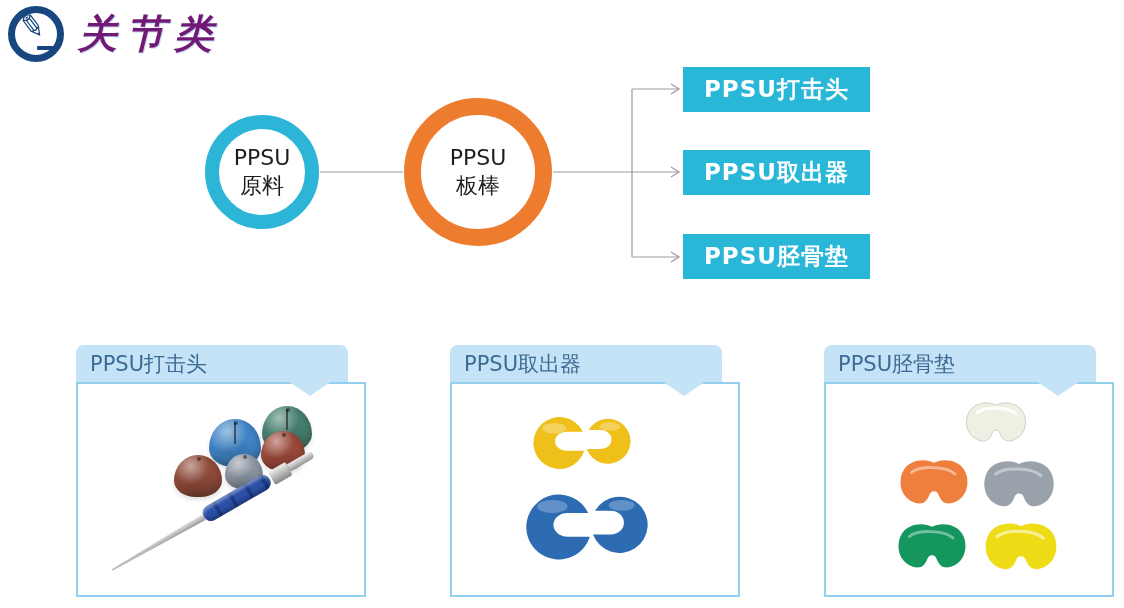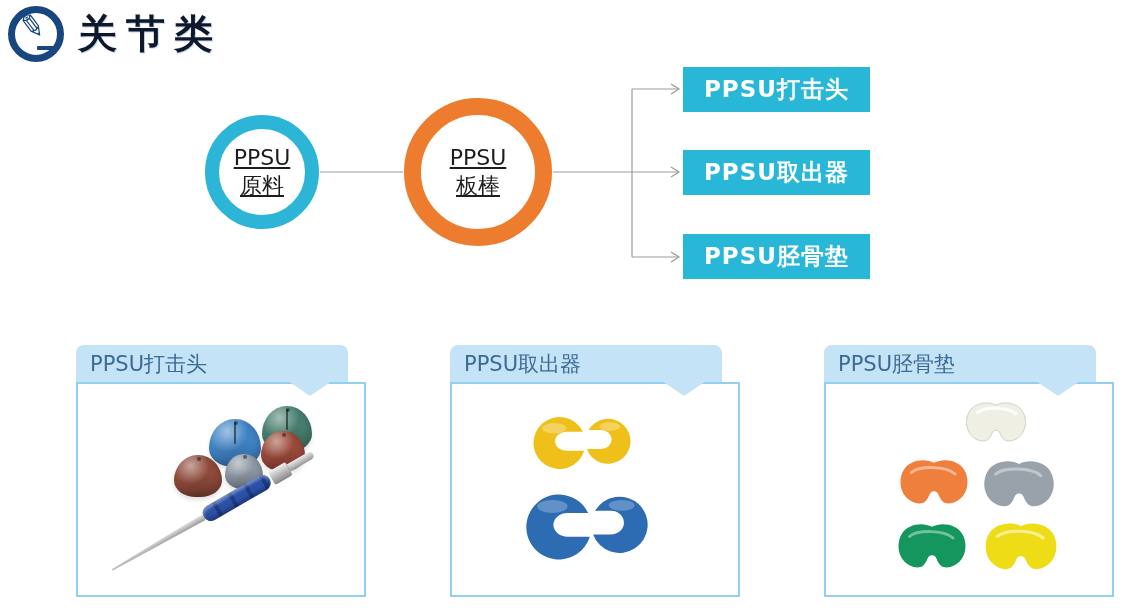--- a/index.html
+++ b/index.html
@@ -4,27 +4,27 @@
 <style>
   html,body{margin:0;padding:0;background:#fff;}
   body{font-family:"DejaVu Sans","Liberation Sans",sans-serif;}
   .stage{position:relative;width:1124px;height:608px;background:#fff;overflow:hidden;}
 
   
   .brand{position:absolute;left:8px;top:6px;display:flex;align-items:center;gap:14px;}
   .logo-ring{position:relative;width:42px;height:42px;border:7px solid #17477e;border-radius:50%;background:#fff;}
   .logo-pencil{position:absolute;left:4px;top:-2px;font-size:31px;color:#17477e;transform:rotate(8deg);line-height:1;}
   .logo-underline{position:absolute;right:3px;bottom:5px;width:17px;height:4px;background:#17477e;border-radius:1px;}
-  .brand-title{font-size:39px;font-weight:bold;color:#0f172a;letter-spacing:9px;text-shadow:1px 1px 0 rgba(93,143,208,.35);}
+  .brand-title{font-size:39px;font-weight:bold;font-style:italic;color:#701a75;letter-spacing:9px;text-shadow:1px 1px 0 rgba(93,143,208,.35);}
 
   
   .connectors{position:absolute;left:0;top:0;pointer-events:none;}
   .flow-node{position:absolute;border-radius:50%;background:#fff;box-sizing:border-box;
              display:flex;flex-direction:column;align-items:center;justify-content:center;
-             font-size:22px;color:#1d1d1d;line-height:28px;text-align:center;text-decoration:underline;}
+             font-size:22px;color:#1d1d1d;line-height:28px;text-align:center;}
   .node-raw{left:205px;top:115px;width:114px;height:114px;border:14px solid #2cb5d7;}
   .node-rod{left:404px;top:98px;width:148px;height:148px;border:17px solid #ee7c2e;}
   .flow-box{position:absolute;left:683px;width:187px;height:45px;background:#29b7d8;color:#fff;
             font-size:23px;font-weight:bold;letter-spacing:1px;display:flex;align-items:center;justify-content:center;}
   .flow-box.b1{top:67px;} .flow-box.b2{top:150px;} .flow-box.b3{top:234px;}
 
   
   .card{position:absolute;top:345px;width:290px;}
   .card-header{position:relative;width:258px;height:37px;background:#c4e3f6;border-radius:8px 8px 0 0;
                display:flex;align-items:center;padding-left:14px;font-size:21px;color:#3c6a94;z-index:2;}

